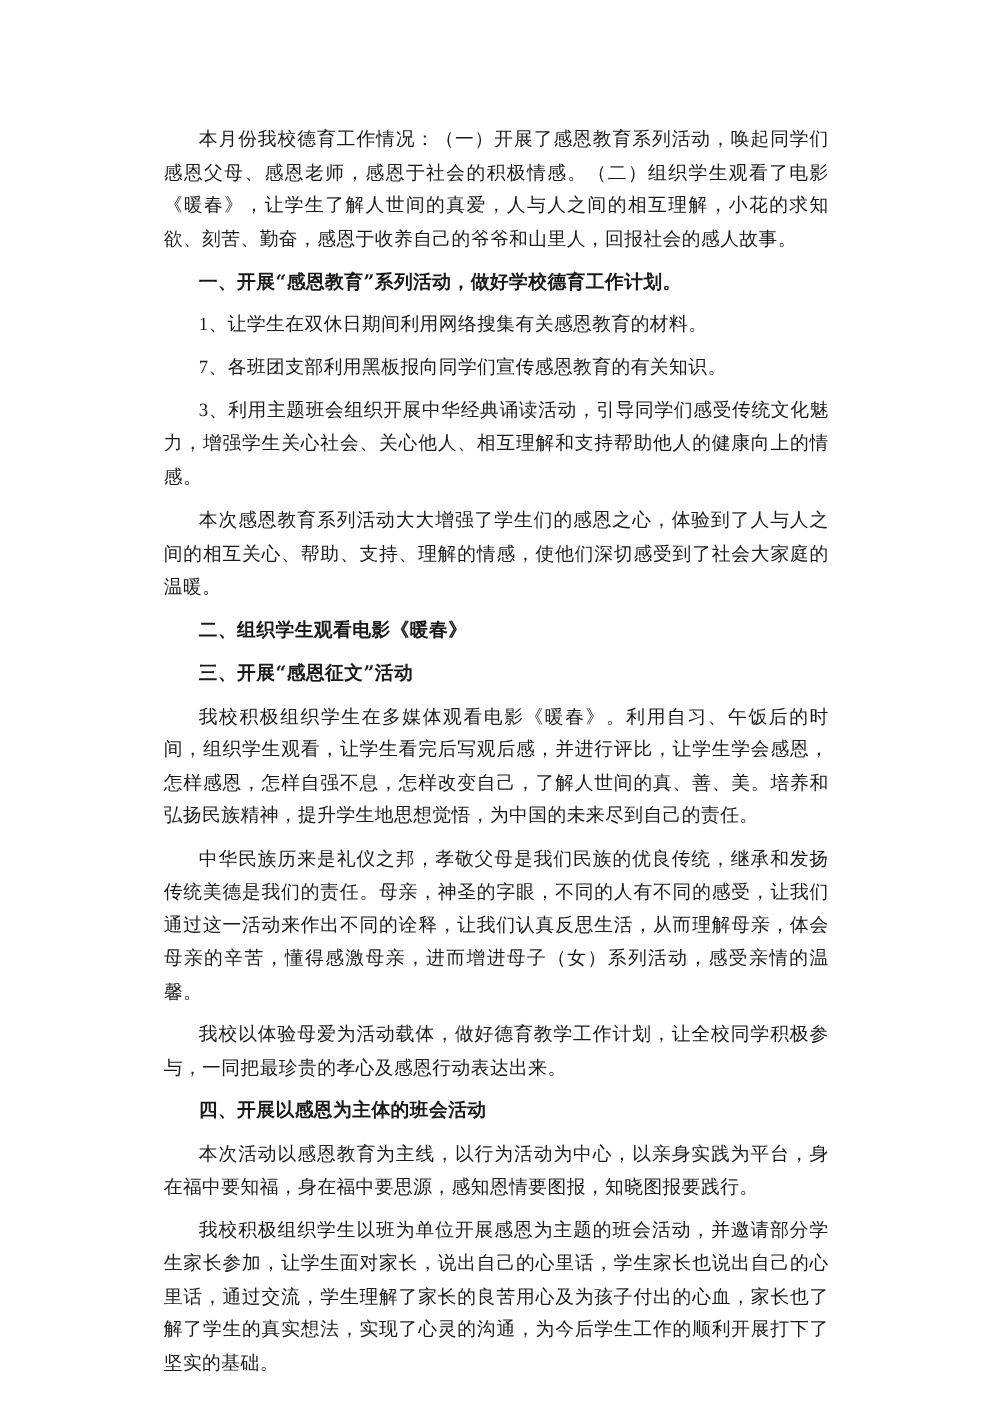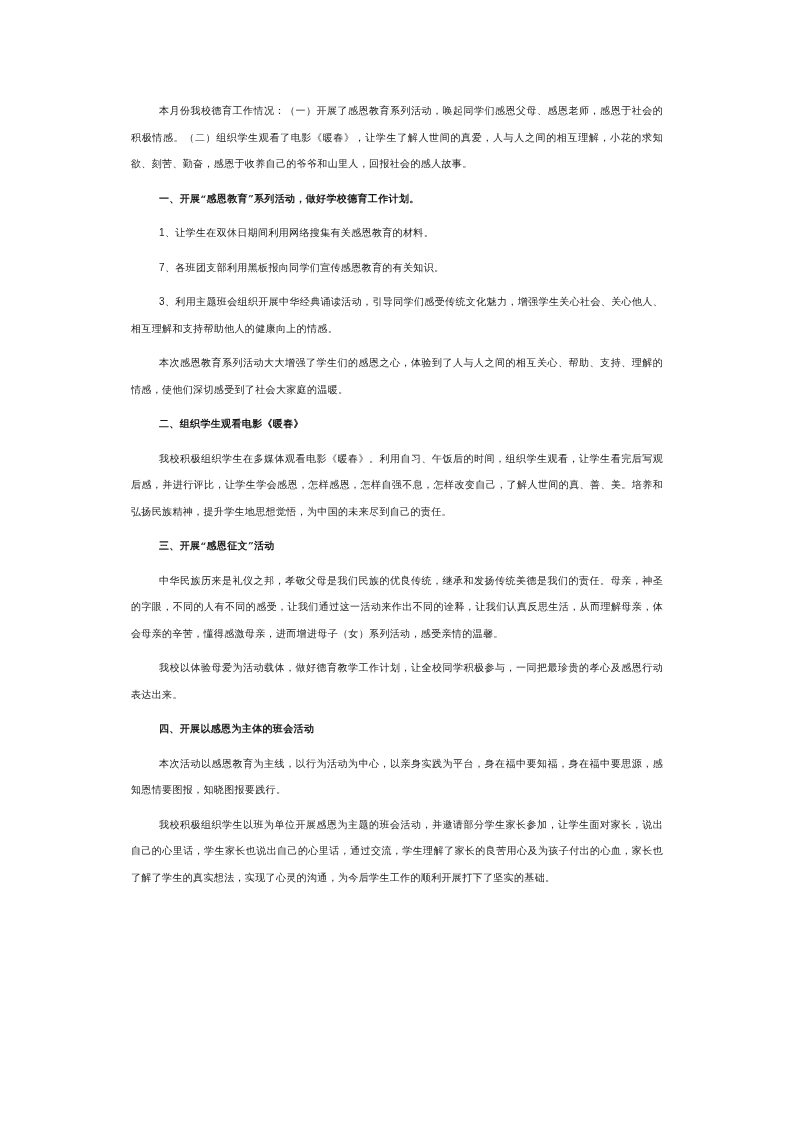--- a/index.html
+++ b/index.html
@@ -16,45 +16,45 @@
     color: #1a1a1a;
   }
   .page {
     position: absolute;
     left: 131px;
     top: 98px;
     width: 532px;
   }
   .para {
     margin: 0 0 8px 0;
-    font-size: 10px;
+    font-size: 15px;
     line-height: 26.5px;
     text-indent: 28px;
     text-align: justify;
     letter-spacing: 0.35px;
   }
   .para.heading {
     margin-bottom: 8px;
     font-weight: bold;
   }
   .para.numbered {
-    font-family: Liberation Sans, sans-serif;
+    font-family: Liberation Serif, serif;
   }
 </style>
 </head>
 <body>
 
 <div class="page">
   <p class="para">本月份我校德育工作情况：（一）开展了感恩教育系列活动，唤起同学们感恩父母、感恩老师，感恩于社会的积极情感。（二）组织学生观看了电影《暖春》，让学生了解人世间的真爱，人与人之间的相互理解，小花的求知欲、刻苦、勤奋，感恩于收养自己的爷爷和山里人，回报社会的感人故事。</p>
   <p class="para heading">一、开展“感恩教育”系列活动，做好学校德育工作计划。</p>
   <p class="para numbered">1、让学生在双休日期间利用网络搜集有关感恩教育的材料。</p>
   <p class="para numbered">7、各班团支部利用黑板报向同学们宣传感恩教育的有关知识。</p>
   <p class="para numbered">3、利用主题班会组织开展中华经典诵读活动，引导同学们感受传统文化魅力，增强学生关心社会、关心他人、相互理解和支持帮助他人的健康向上的情感。</p>
   <p class="para">本次感恩教育系列活动大大增强了学生们的感恩之心，体验到了人与人之间的相互关心、帮助、支持、理解的情感，使他们深切感受到了社会大家庭的温暖。</p>
   <p class="para heading">二、组织学生观看电影《暖春》</p>
+  <p class="para heading">三、开展“感恩征文”活动</p>
   <p class="para">我校积极组织学生在多媒体观看电影《暖春》。利用自习、午饭后的时间，组织学生观看，让学生看完后写观后感，并进行评比，让学生学会感恩，怎样感恩，怎样自强不息，怎样改变自己，了解人世间的真、善、美。培养和弘扬民族精神，提升学生地思想觉悟，为中国的未来尽到自己的责任。</p>
-  <p class="para heading">三、开展“感恩征文”活动</p>
   <p class="para">中华民族历来是礼仪之邦，孝敬父母是我们民族的优良传统，继承和发扬传统美德是我们的责任。母亲，神圣的字眼，不同的人有不同的感受，让我们通过这一活动来作出不同的诠释，让我们认真反思生活，从而理解母亲，体会母亲的辛苦，懂得感激母亲，进而增进母子（女）系列活动，感受亲情的温馨。</p>
   <p class="para">我校以体验母爱为活动载体，做好德育教学工作计划，让全校同学积极参与，一同把最珍贵的孝心及感恩行动表达出来。</p>
   <p class="para heading">四、开展以感恩为主体的班会活动</p>
   <p class="para">本次活动以感恩教育为主线，以行为活动为中心，以亲身实践为平台，身在福中要知福，身在福中要思源，感知恩情要图报，知晓图报要践行。</p>
   <p class="para">我校积极组织学生以班为单位开展感恩为主题的班会活动，并邀请部分学生家长参加，让学生面对家长，说出自己的心里话，学生家长也说出自己的心里话，通过交流，学生理解了家长的良苦用心及为孩子付出的心血，家长也了解了学生的真实想法，实现了心灵的沟通，为今后学生工作的顺利开展打下了坚实的基础。</p>
 </div>
 
 </body></html>

